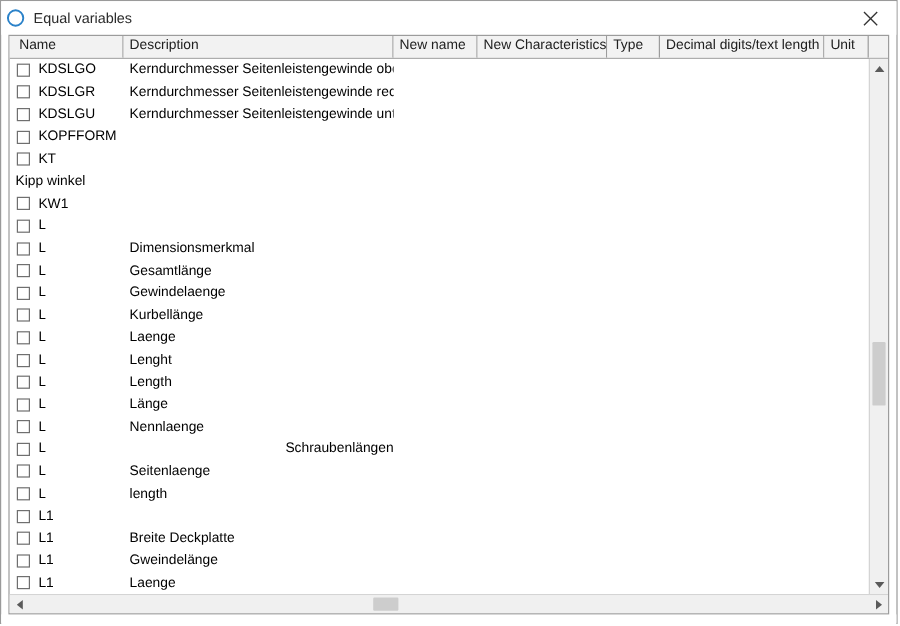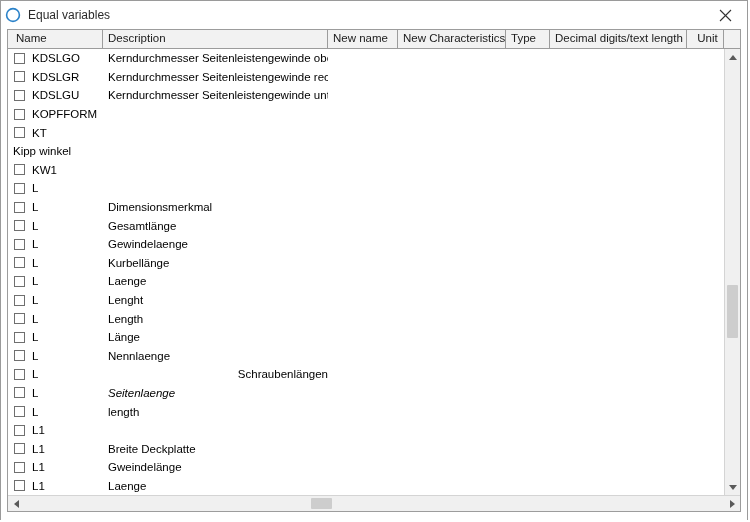--- a/index.html
+++ b/index.html
@@ -90,21 +90,21 @@
     box-sizing: border-box;
     font-size: 11.5px;
     color: #202020;
     padding: 2px 0 0 5px;
     white-space: nowrap;
     overflow: hidden;
     background: #f2f2f2;
     cursor: default;
   }
   .hcell.first { padding-left: 8px; }
-  .hcell.last { border-right: none; text-align: center; }
+  .hcell.last { border-right: none; }
   .hcorner {
     width: 16px;
     flex: 0 0 16px;
     background: #f2f2f2;
     border-left: 1px solid #9c9c9c;
   }
 
   
   .gbody {
     flex: 1 1 auto;
@@ -473,21 +473,21 @@
               <div class="cell" style="width: 108px; flex: 0 0 108px;"></div>
               <div class="cell" style="width: 44px; flex: 0 0 44px;"></div>
               <div class="cell" style="width: 137px; flex: 0 0 137px;"></div>
               <div class="cell" style="width: 62px; flex: 0 0 62px;"></div>
             </div>
             <div class="row">
               <div class="cell cell-name" style="width: 95px; flex: 0 0 95px;">
                 <span class="chk"></span>
                 <span class="name-txt">L</span>
               </div>
-              <div class="cell" style="width: 225px; flex: 0 0 225px; font-style: italic;">Seitenlaenge</div>
+              <div class="cell" style="width: 225px; flex: 0 0 225px;">Seitenlaenge</div>
               <div class="cell" style="width: 70px; flex: 0 0 70px;"></div>
               <div class="cell" style="width: 108px; flex: 0 0 108px;"></div>
               <div class="cell" style="width: 44px; flex: 0 0 44px;"></div>
               <div class="cell" style="width: 137px; flex: 0 0 137px;"></div>
               <div class="cell" style="width: 62px; flex: 0 0 62px;"></div>
             </div>
             <div class="row">
               <div class="cell cell-name" style="width: 95px; flex: 0 0 95px;">
                 <span class="chk"></span>
                 <span class="name-txt">L</span>

